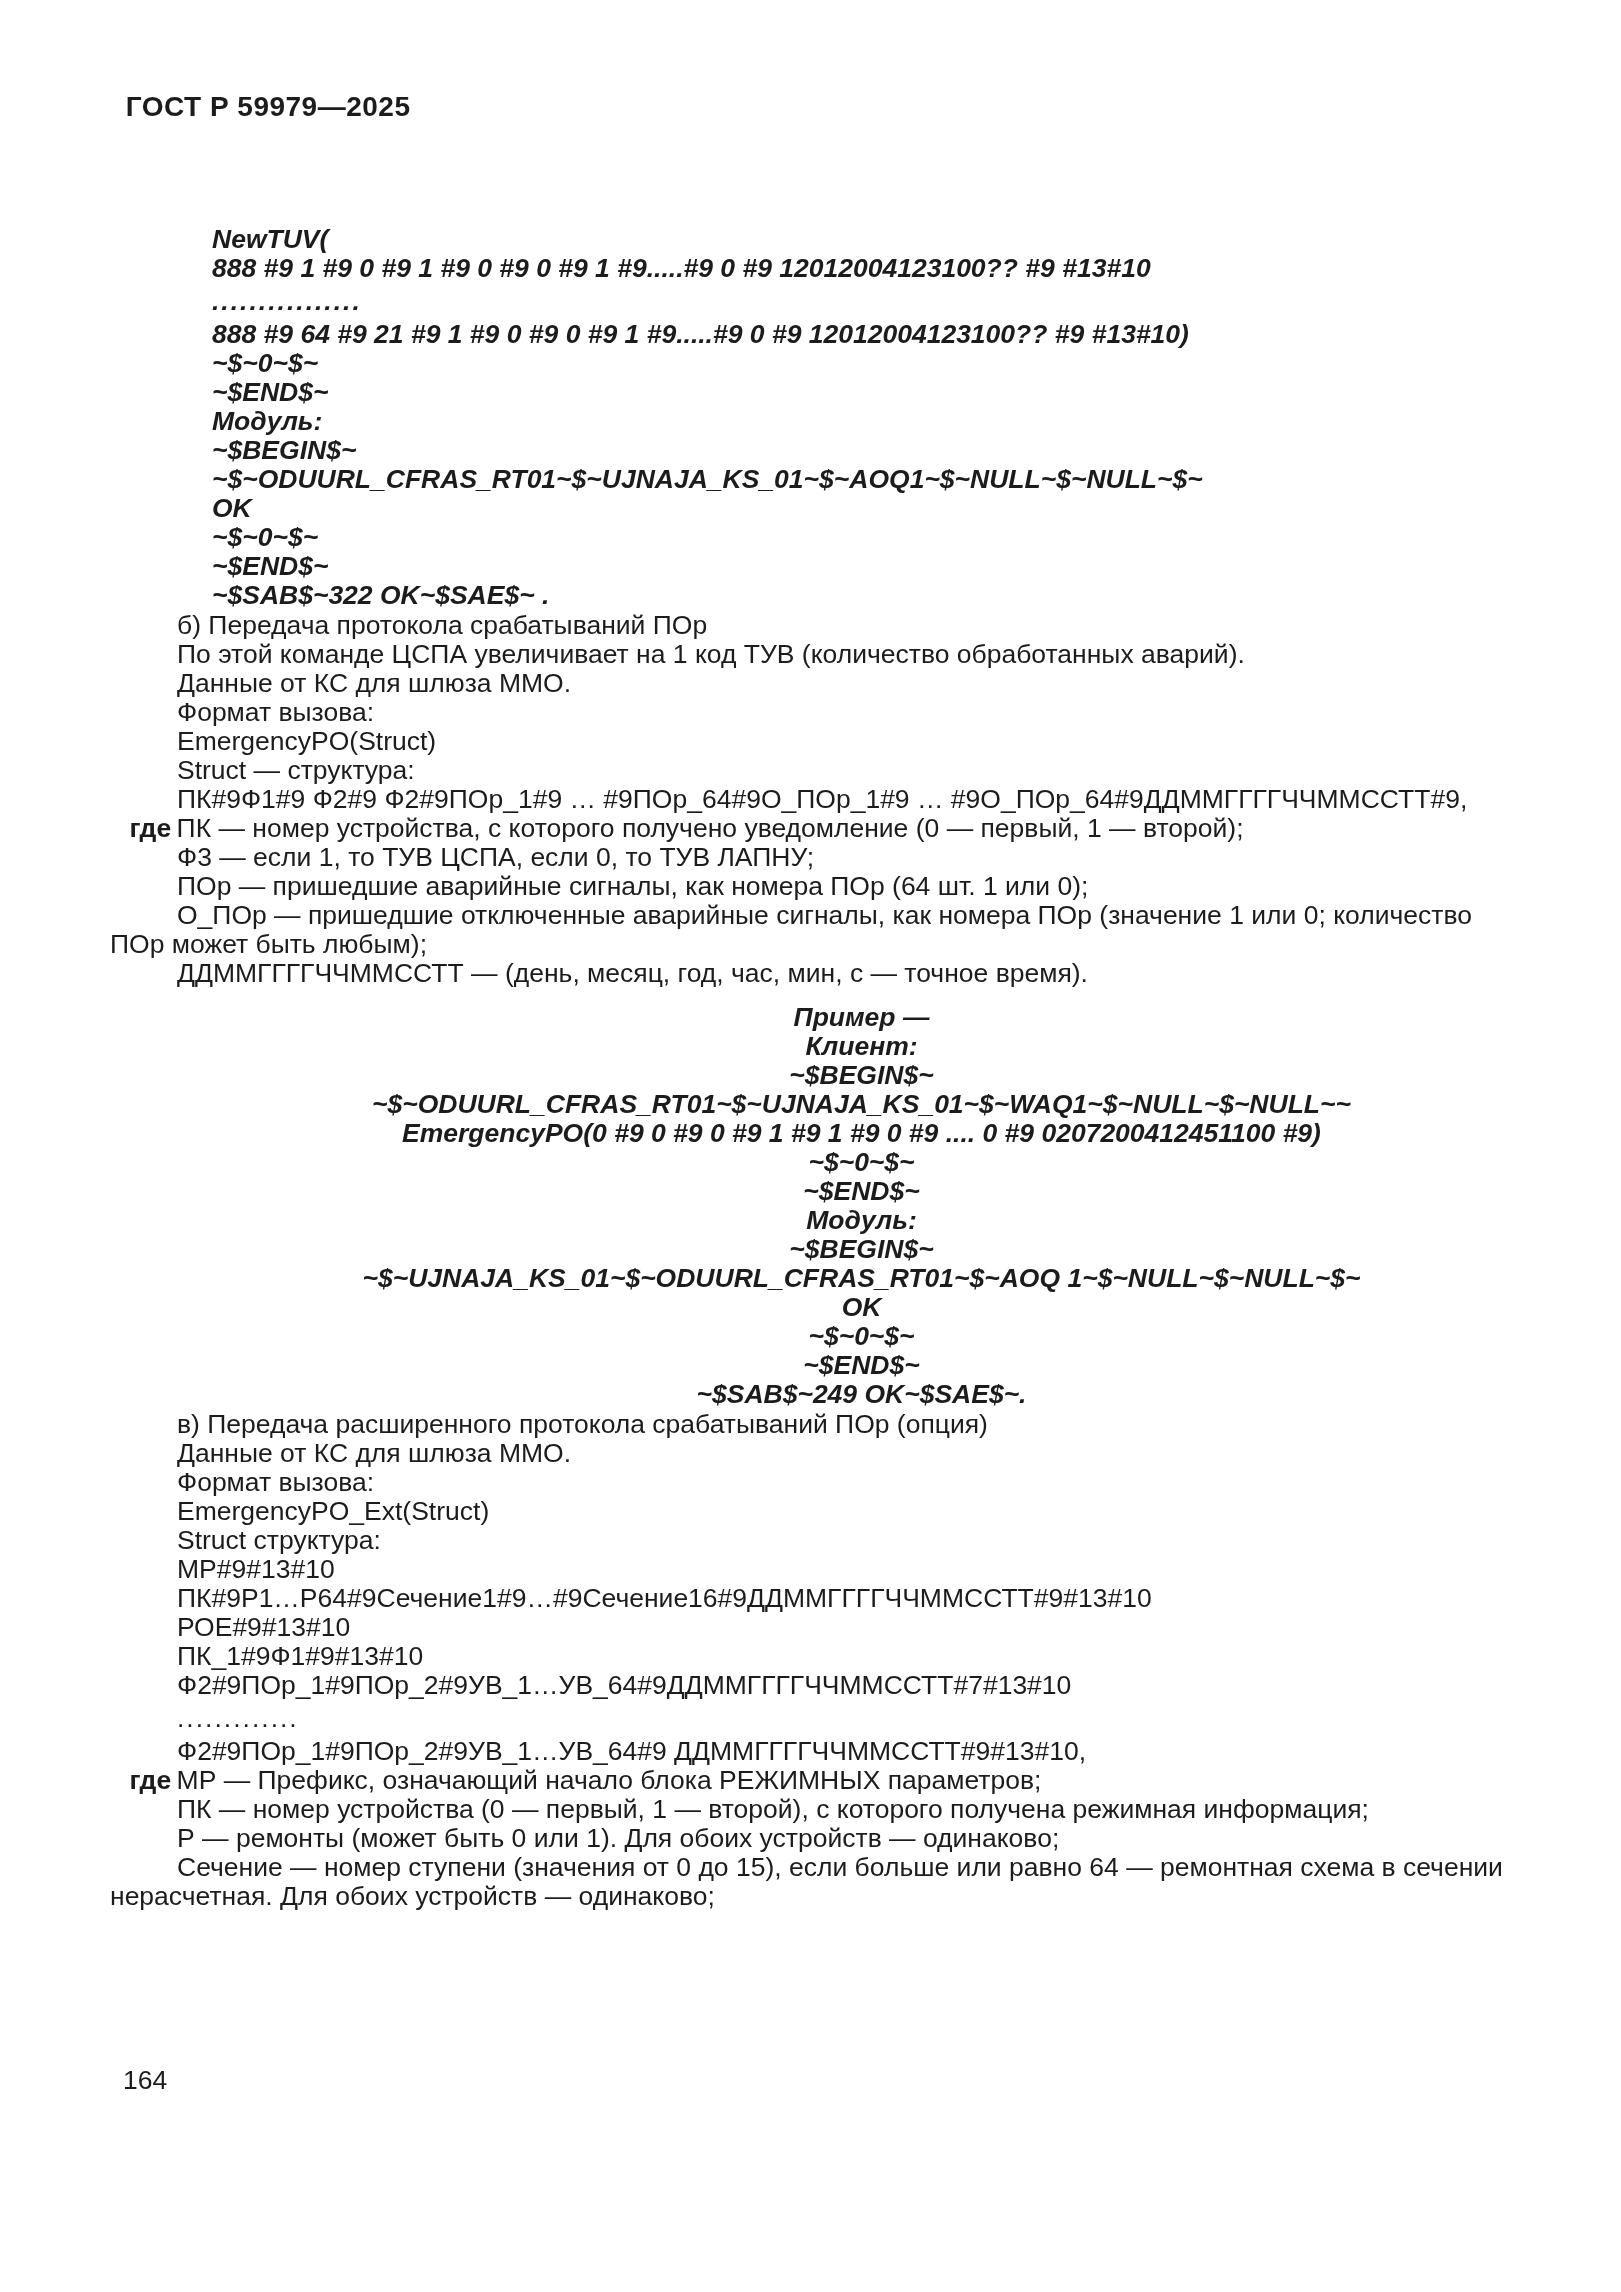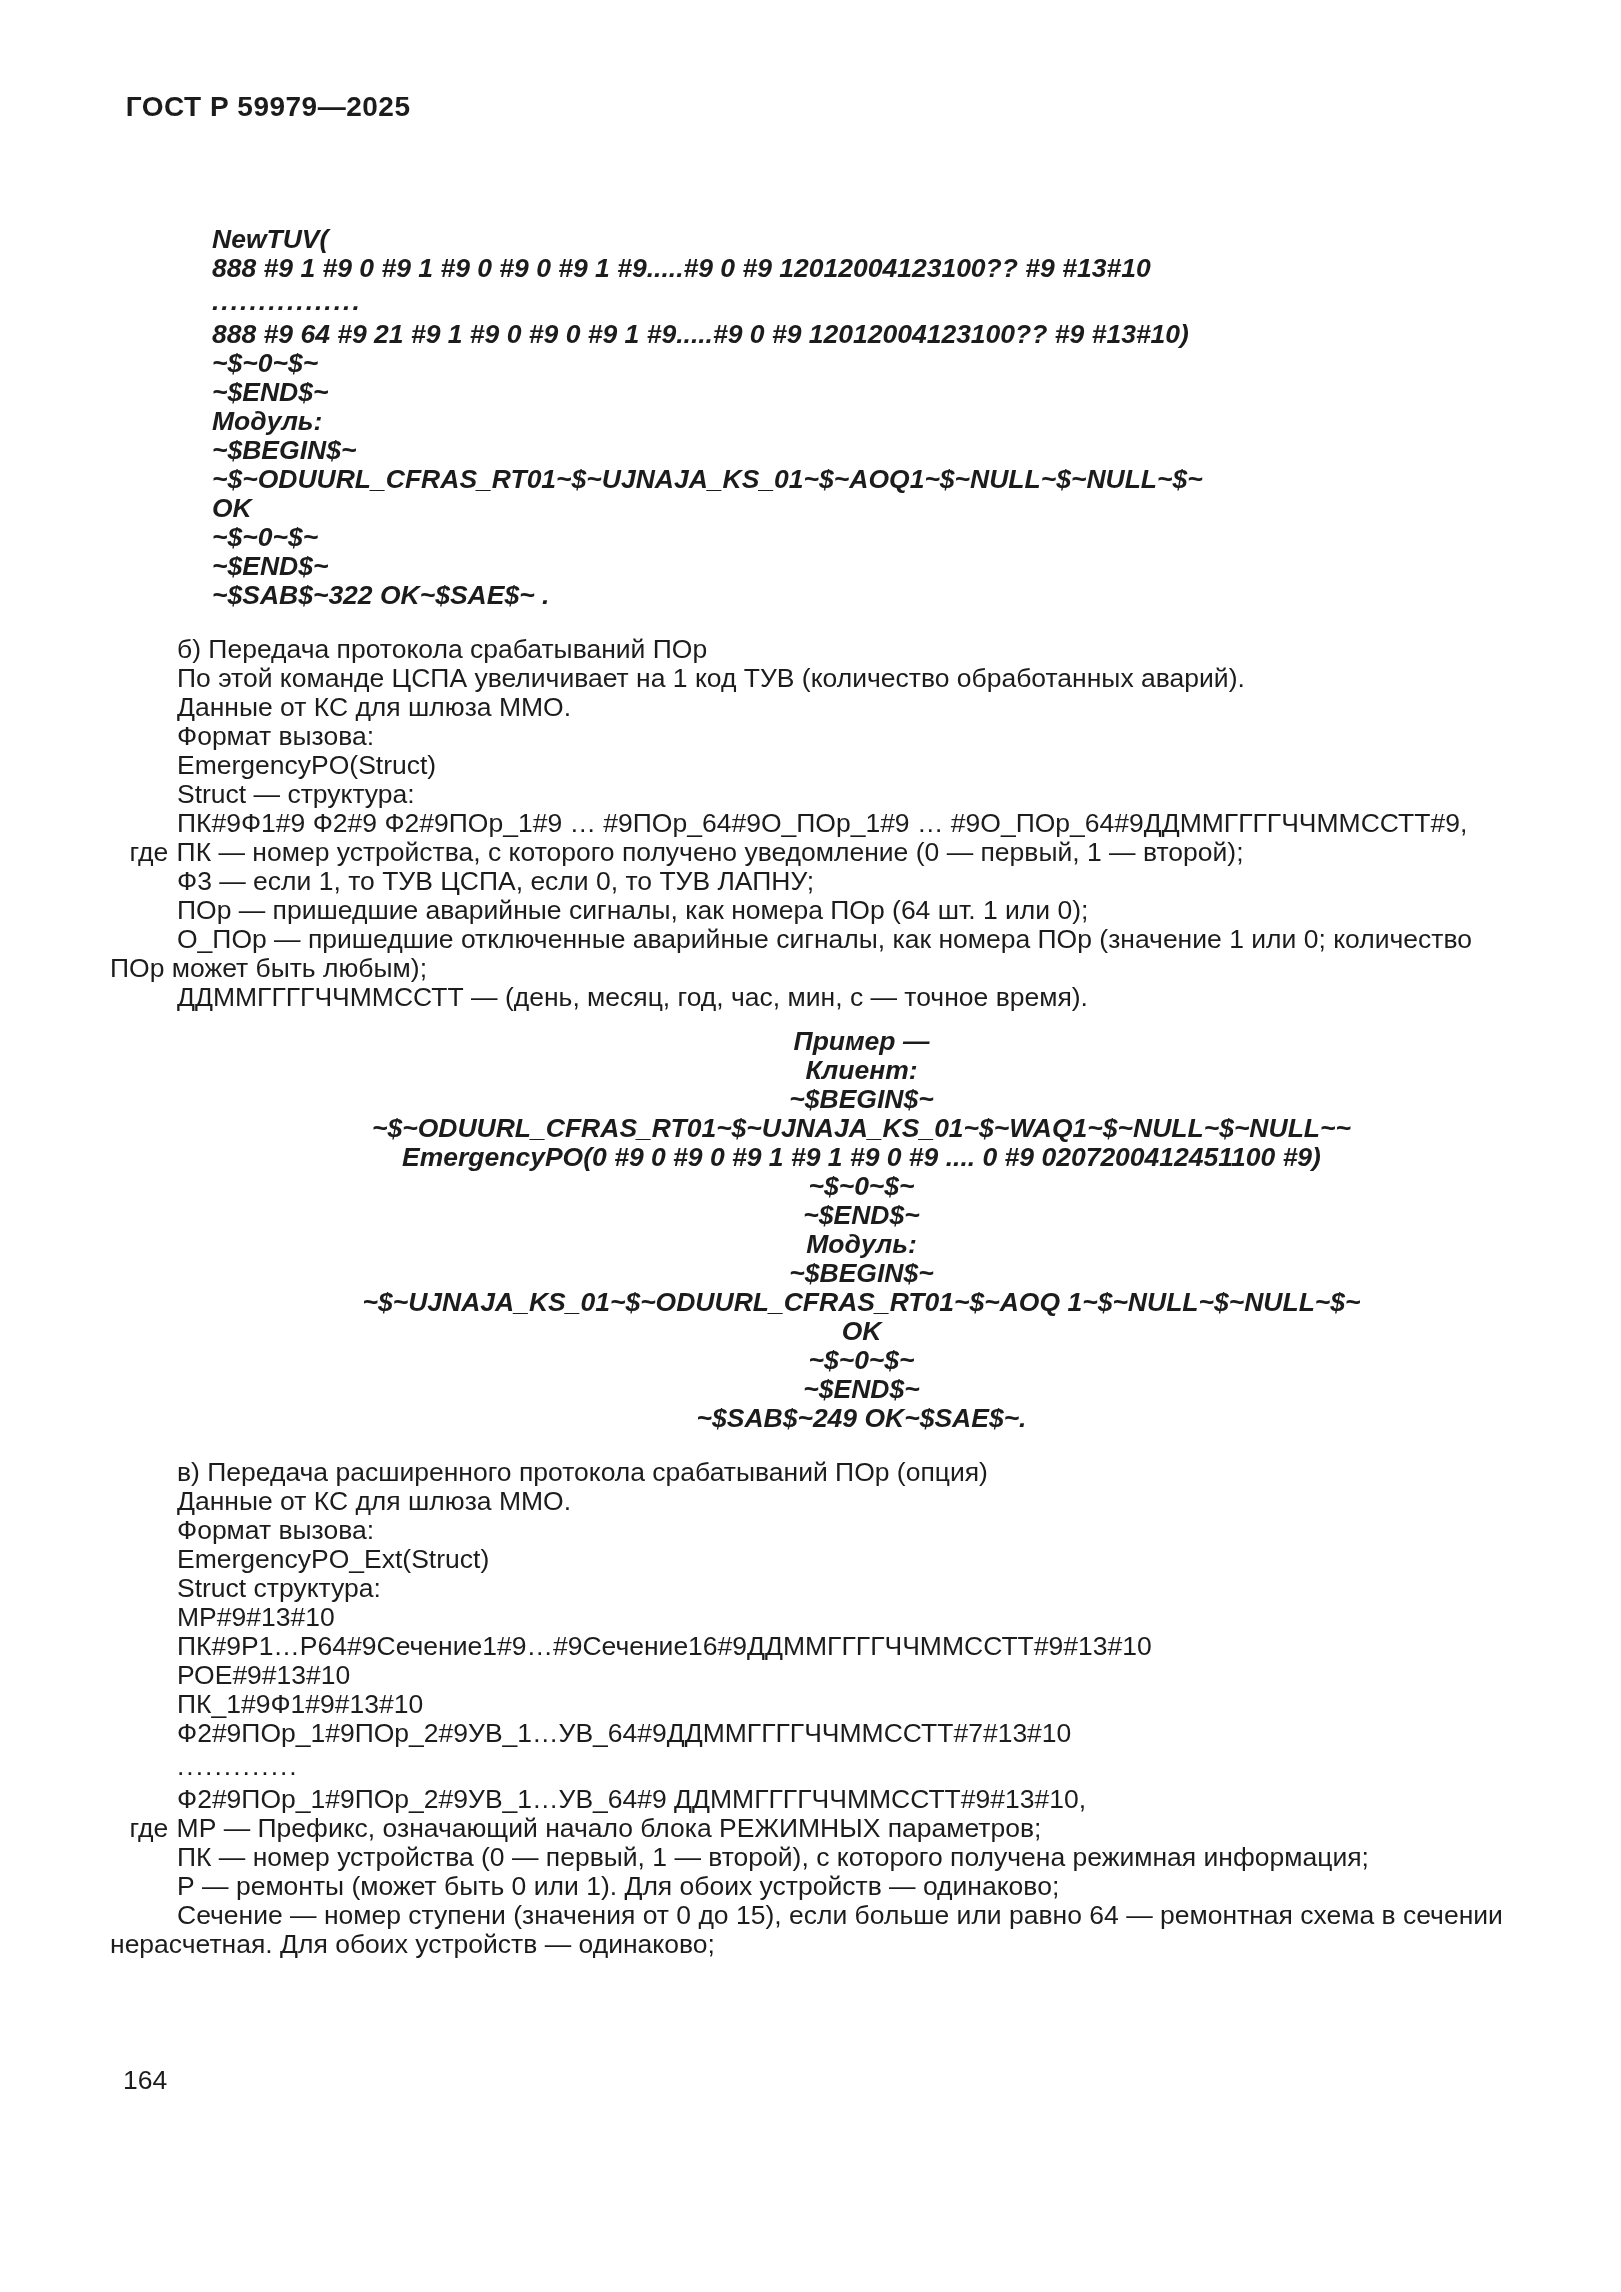--- a/index.html
+++ b/index.html
@@ -26,36 +26,37 @@
     font-size:26.5px;
     line-height:29px;
     font-weight:bold;
     font-style:italic;
   }
   .block-newtuv{margin-top:102px;}
   .block-example{margin-top:15.7px;text-align:center;}
   .code-line{white-space:pre-wrap;}
   .code-line.dots{margin:3.9px 0;letter-spacing:2px;}
   .para-group{
-    margin-top:25px;
+    margin-top:1px;
     font-size:26.5px;
     line-height:29px;
   }
   .para{text-indent:67px;white-space:pre-wrap;}
   .para.dots{margin:3.9px 0;letter-spacing:2px;}
   .def-group{
     font-size:26.5px;
     line-height:29px;
   }
   .def{text-indent:67px;}
   .def.with-prefix{text-indent:19.6px;}
   .gde{
     display:inline-block;
     width:47px;
     text-indent:0;
+    font-weight:bold;
   }
   .page-footer{
     position:absolute;
     left:123px;
     top:2066px;
     font-size:26.5px;
     line-height:29px;
   }
 </style>
 </head>

